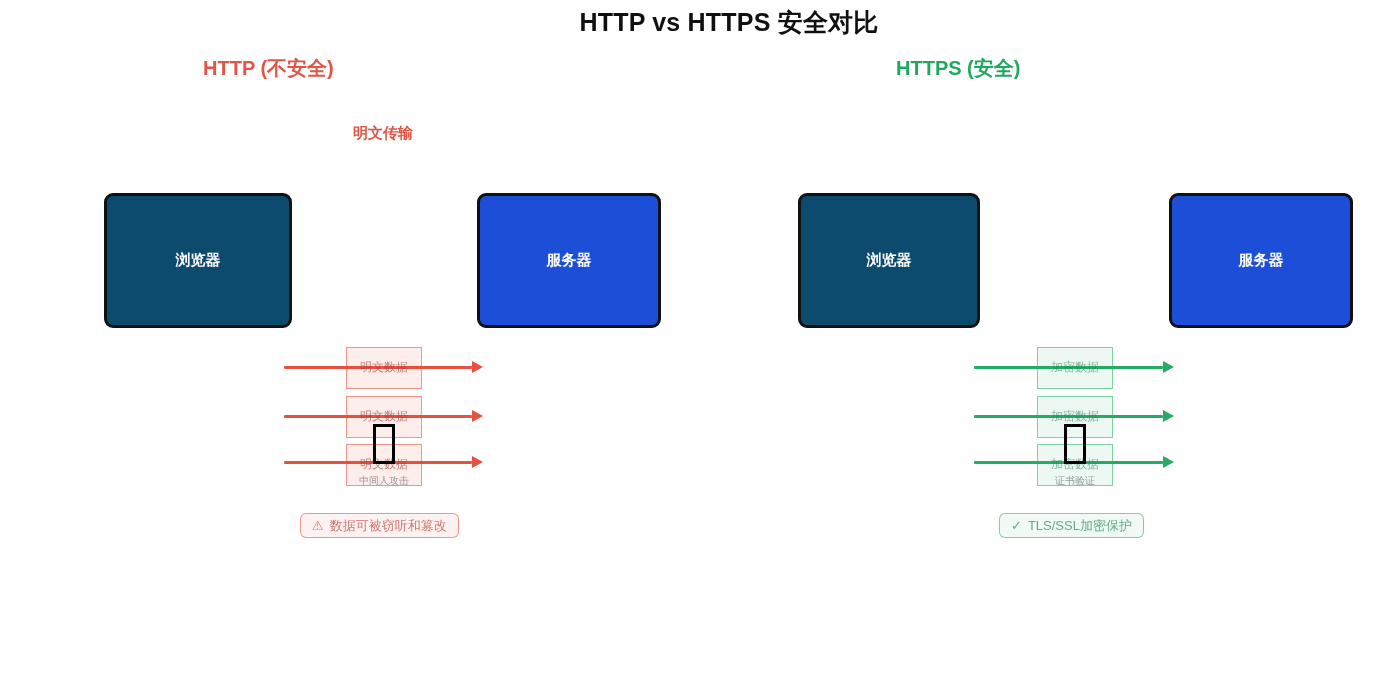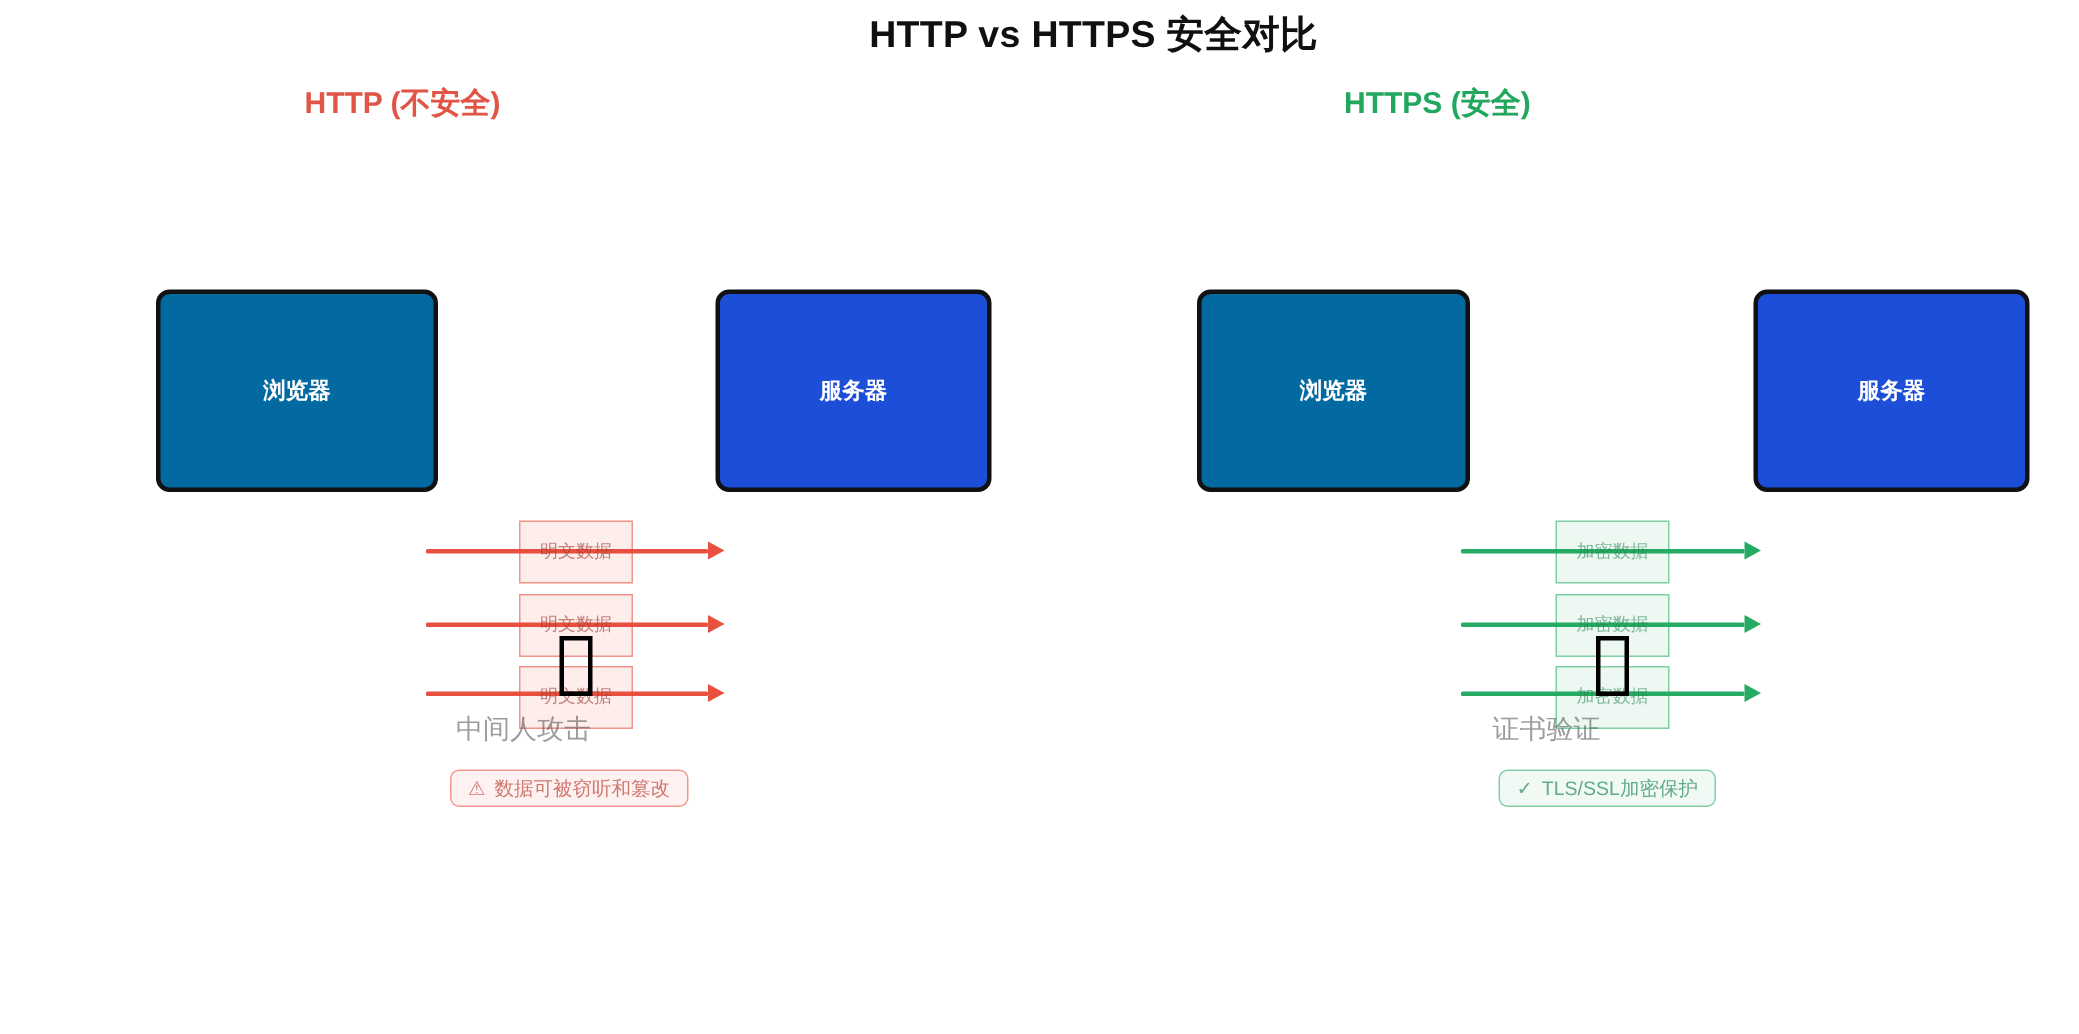--- a/index.html
+++ b/index.html
@@ -56,21 +56,21 @@
     border: 3px solid #111111;
     border-radius: 9px;
     display: flex;
     align-items: center;
     justify-content: center;
     color: #ffffff;
     font-size: 15px;
     font-weight: bold;
     box-sizing: border-box;
   }
-  .node-blue  { background: #0369a1; }
+  .node-blue  { background: #0c4a6e; }
   .node-green { background: #1d4ed8; }
 
   #http-browser  { left: 68px;   top: 193px; width: 188px; height: 135px; }
   #http-server   { left: 441px;  top: 193px; width: 184px; height: 135px; }
   #https-browser { left: 762px;  top: 193px; width: 182px; height: 135px; }
   #https-server  { left: 1133px; top: 193px; width: 184px; height: 135px; }
 
   
   .arrow-line {
     height: 3px;
@@ -114,22 +114,22 @@
     width: 22px;
     height: 40px;
     border: 3px solid #000000;
     box-sizing: border-box;
     background: transparent;
   }
 
   
   .annot {
     width: 160px;
-    text-align: left;
-    font-size: 18px;
+    text-align: center;
+    font-size: 10px;
     color: rgba(75, 75, 75, 0.55);
   }
 
   
   .pill {
     height: 25px;
     box-sizing: border-box;
     border-radius: 6px;
     display: inline-flex;
     align-items: center;
@@ -162,20 +162,21 @@
   }
 </style>
 </head>
 <body>
 
 <div id="canvas">
 
   <div class="abs" id="page-title">HTTP vs HTTPS 安全对比</div>
 
   <div class="abs col-title" id="http-title">HTTP (不安全)</div>
+  <div class="abs col-sub" id="http-sub">明文传输</div>
 
   <div class="abs node node-blue" id="http-browser">
     <span>浏览器</span>
   </div>
   <div class="abs node node-green" id="http-server">
     <span>服务器</span>
   </div>
 
   <div class="abs arrow-line arrow-red" style="left:248px; top:366px; width:188px;"></div>
   <div class="abs arrow-head head-red" style="left:436px; top:361px;"></div>

